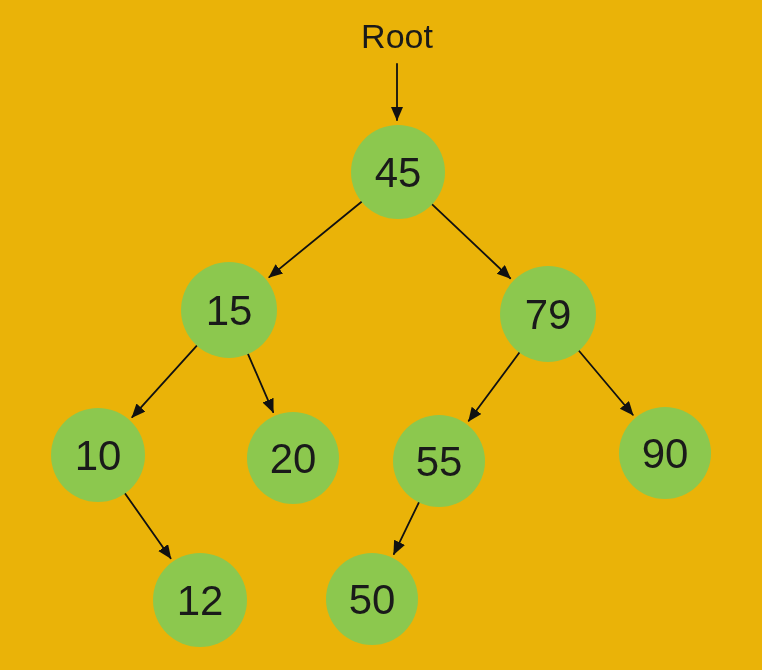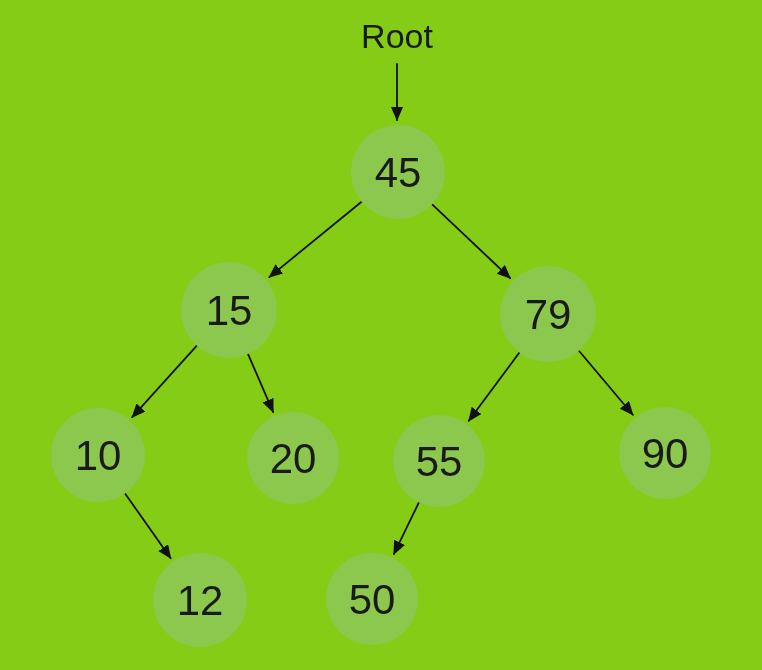--- a/index.html
+++ b/index.html
@@ -4,21 +4,21 @@
 <style>
   html, body {
     margin: 0;
     padding: 0;
     background: #ffffff;
   }
   #stage {
     position: relative;
     width: 762px;
     height: 670px;
-    background: #84cc16;
+    background: #eab308;
     overflow: hidden;
     font-family: "Liberation Sans", sans-serif;
   }
   #tree-svg {
     display: block;
     width: 762px;
     height: 670px;
   }
   .node-label {
     font-family: "Liberation Sans", sans-serif;

